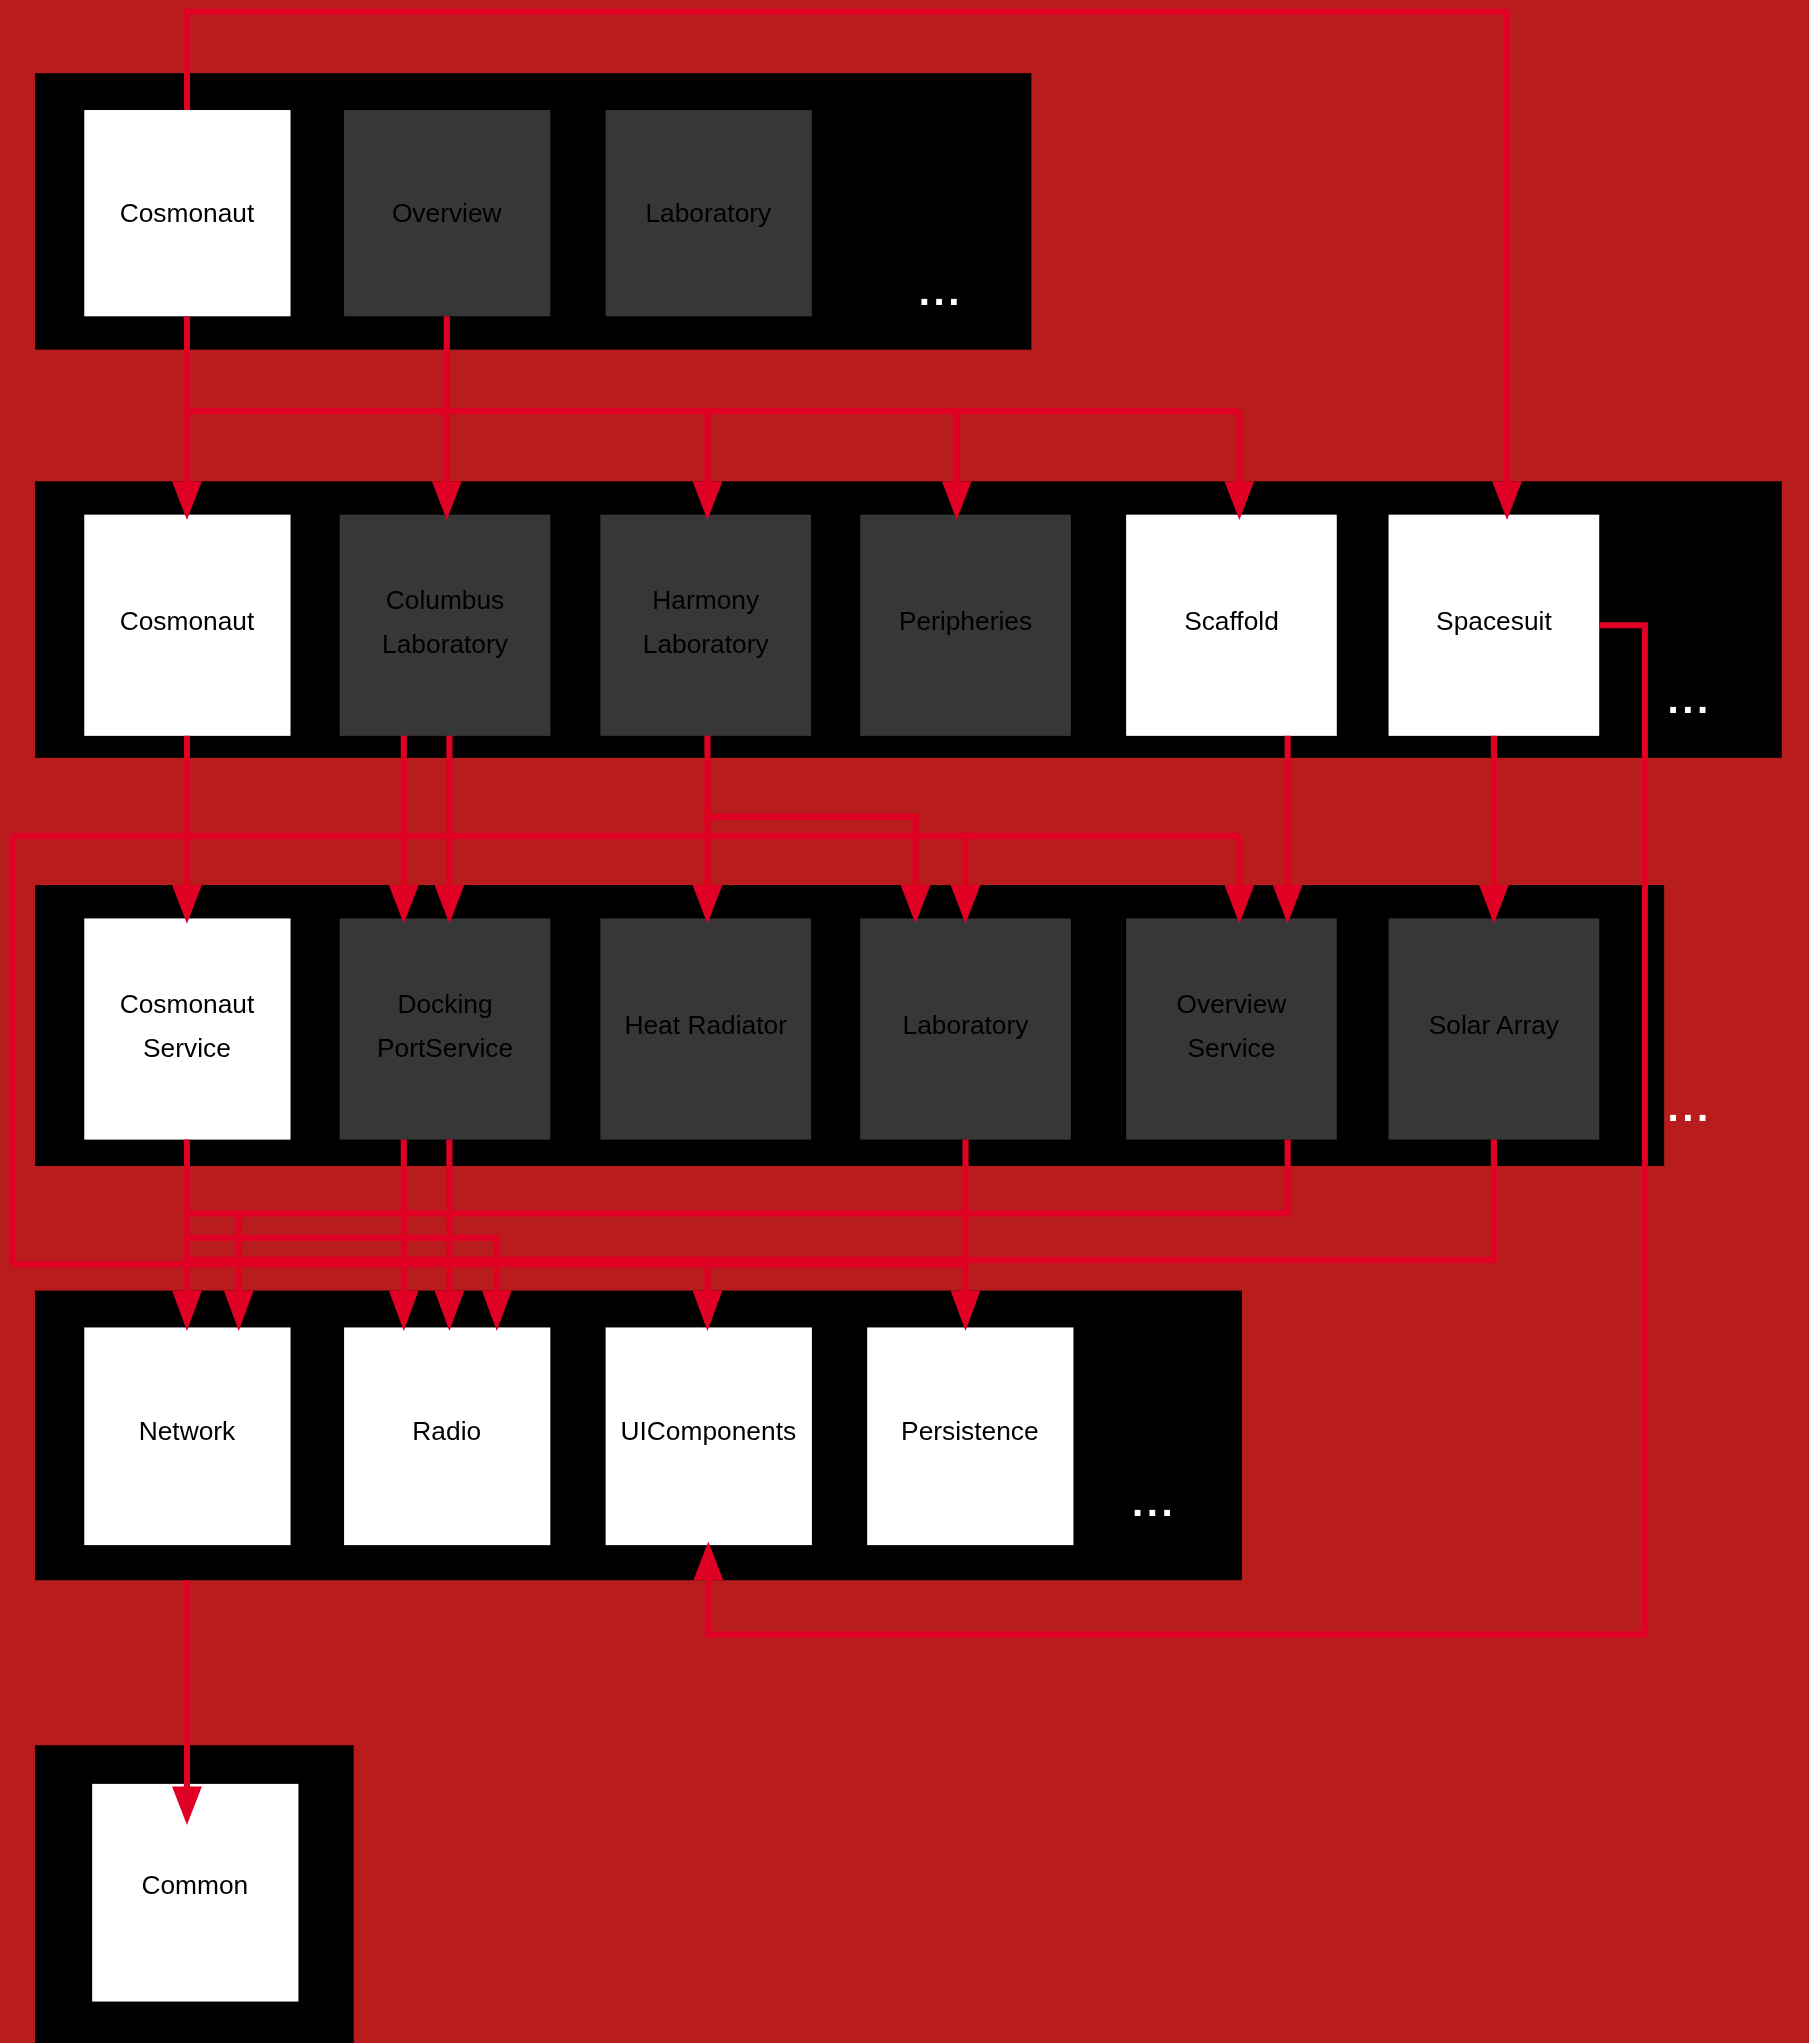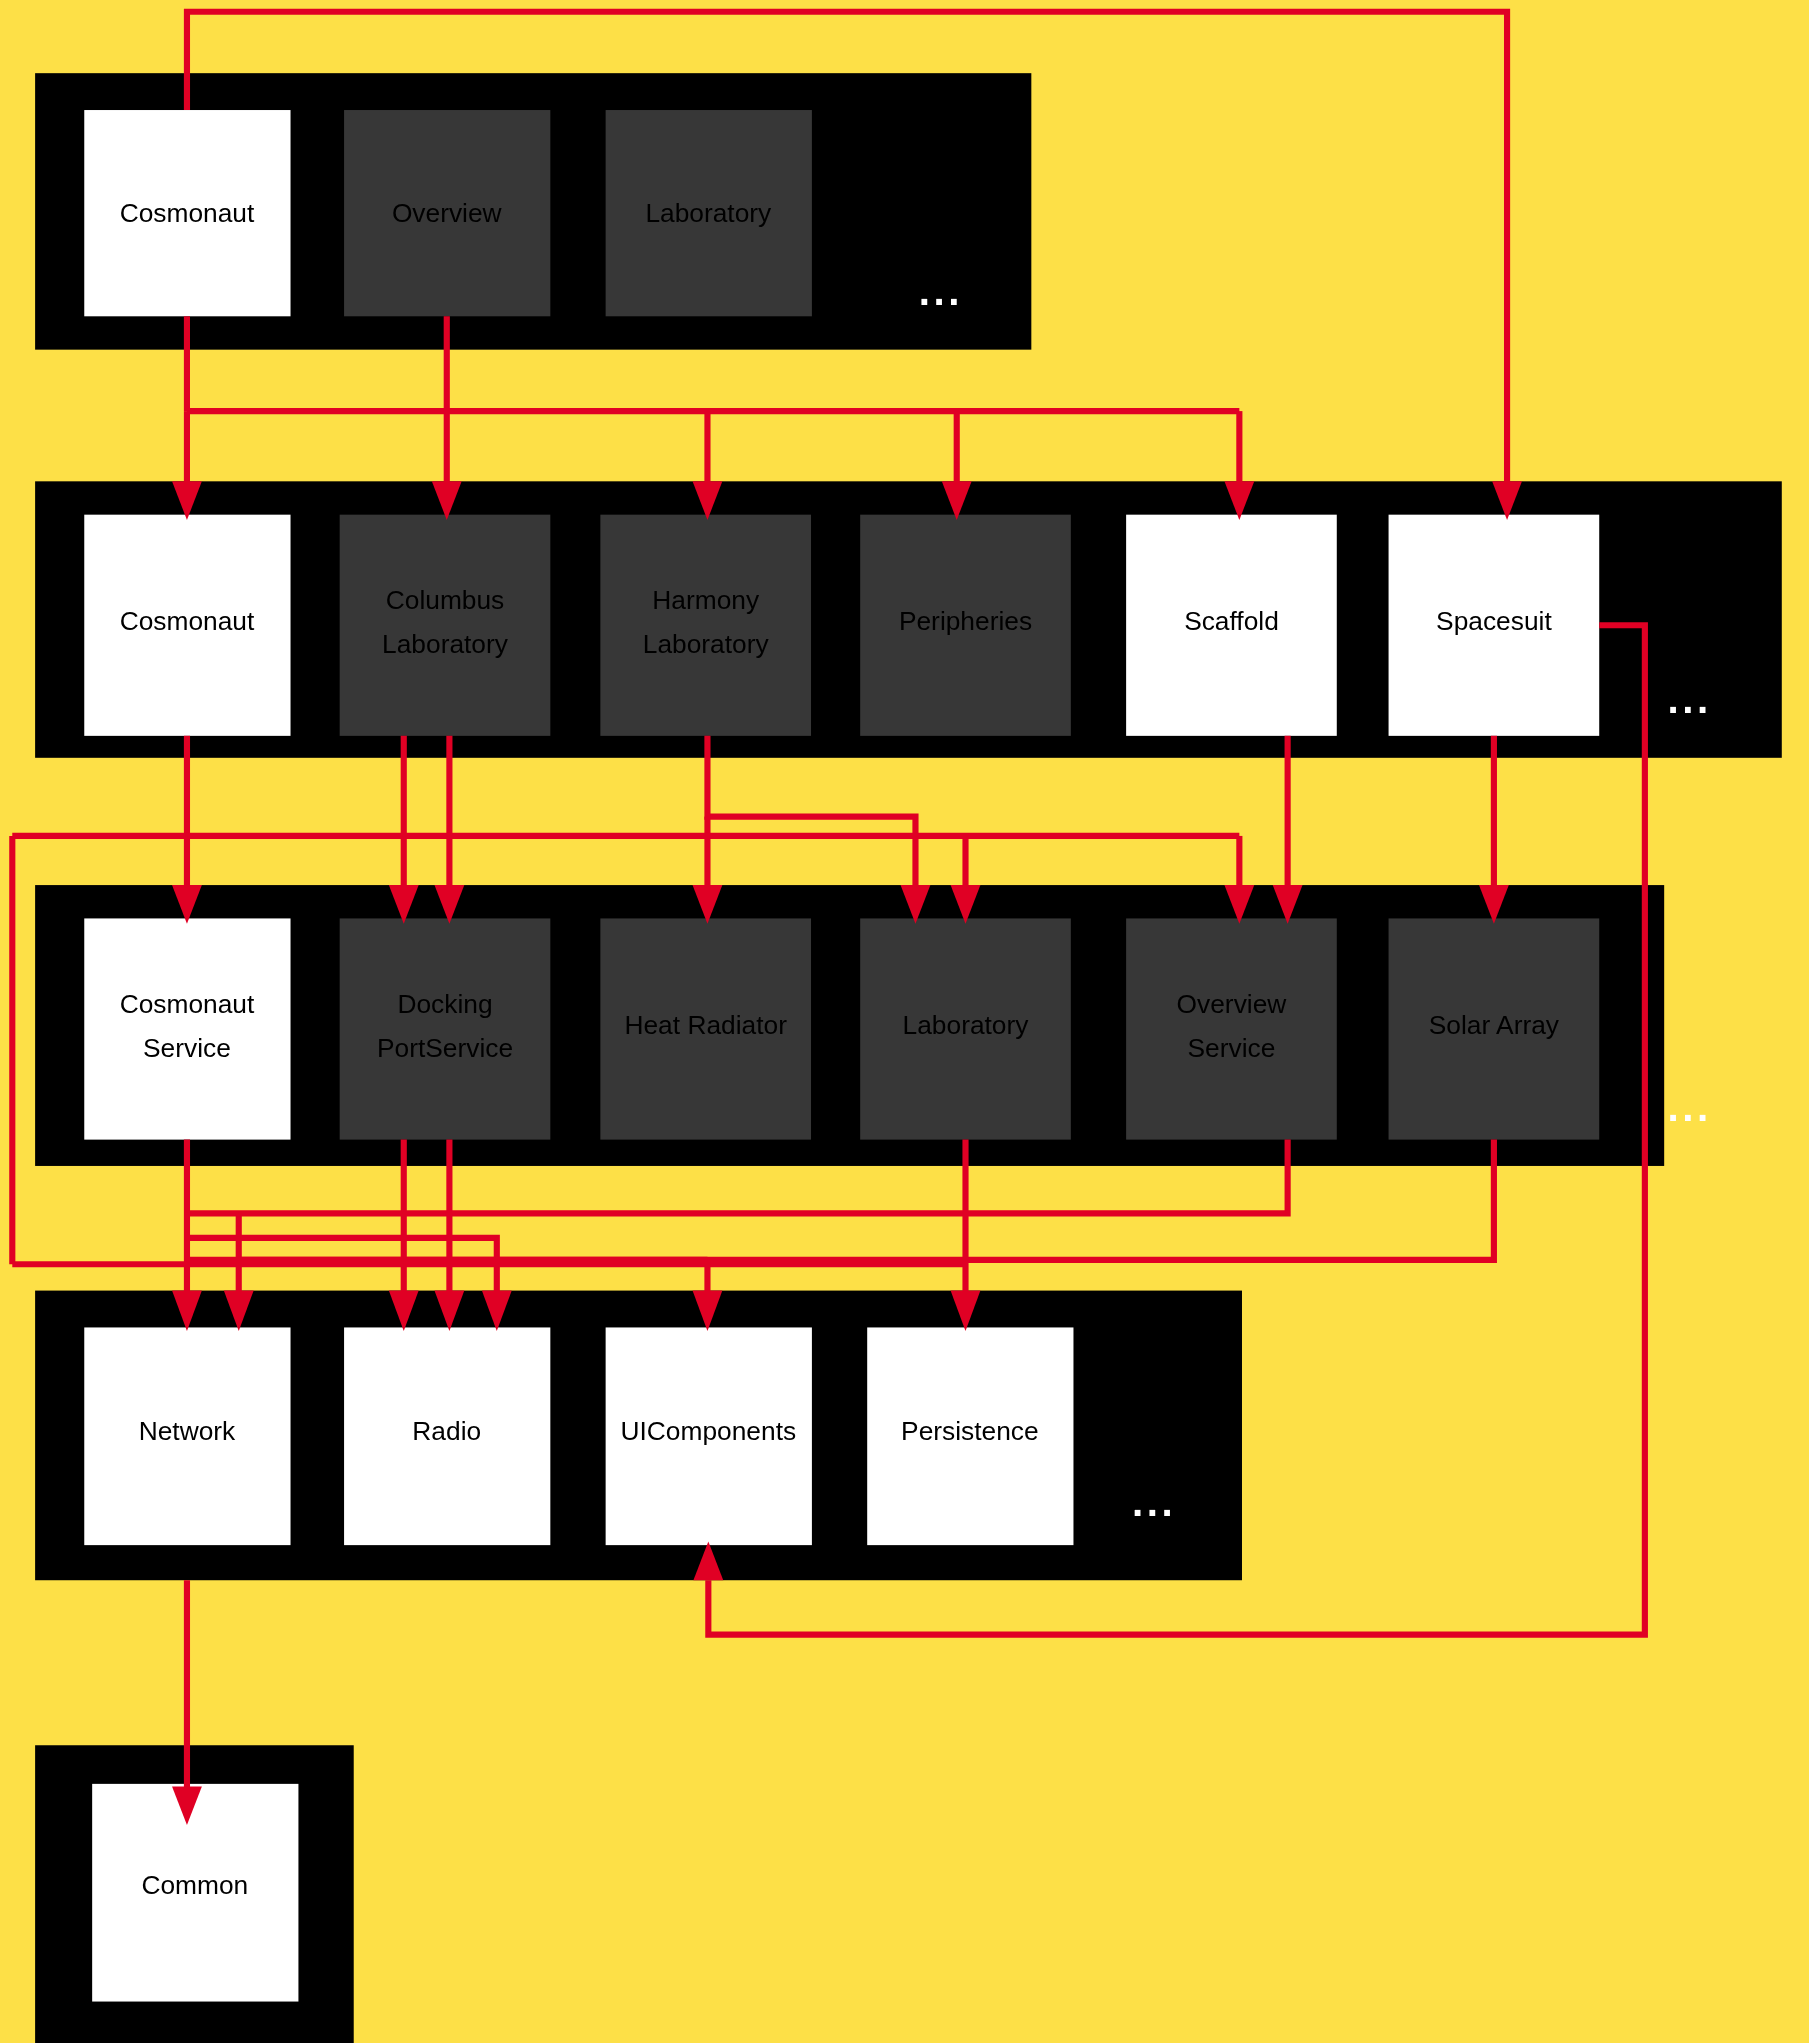--- a/index.html
+++ b/index.html
@@ -10,21 +10,21 @@
   body {
     width: 1809px;
     height: 2044px;
     font-family: "Liberation Sans", sans-serif;
     overflow: hidden;
   }
   #diagram-root {
     position: relative;
     width: 1809px;
     height: 2044px;
-    background: #fde047;
+    background: #b91c1c;
   }
   svg.diagram {
     display: block;
     width: 1809px;
     height: 2044px;
   }
   .band-rect { fill: #000000; }
   .node-light { fill: #ffffff; }
   .node-dark  { fill: #373737; }
   .node-label {

